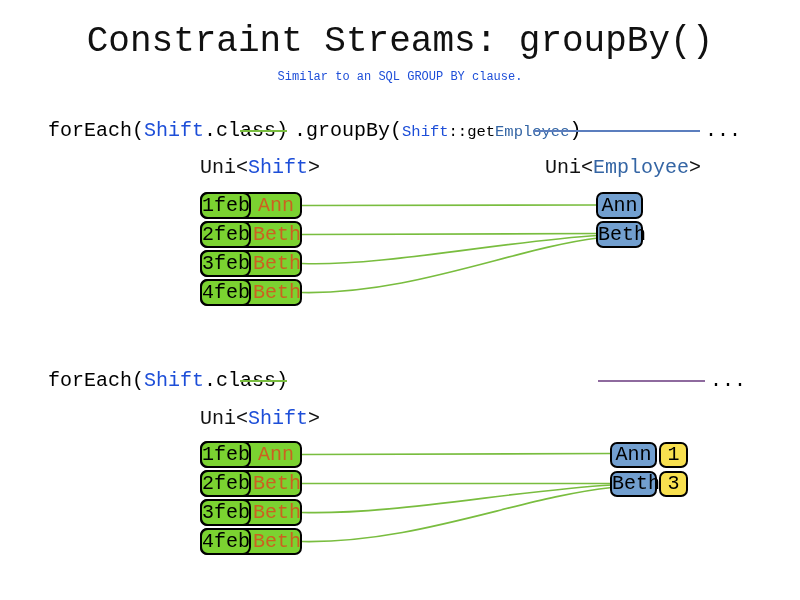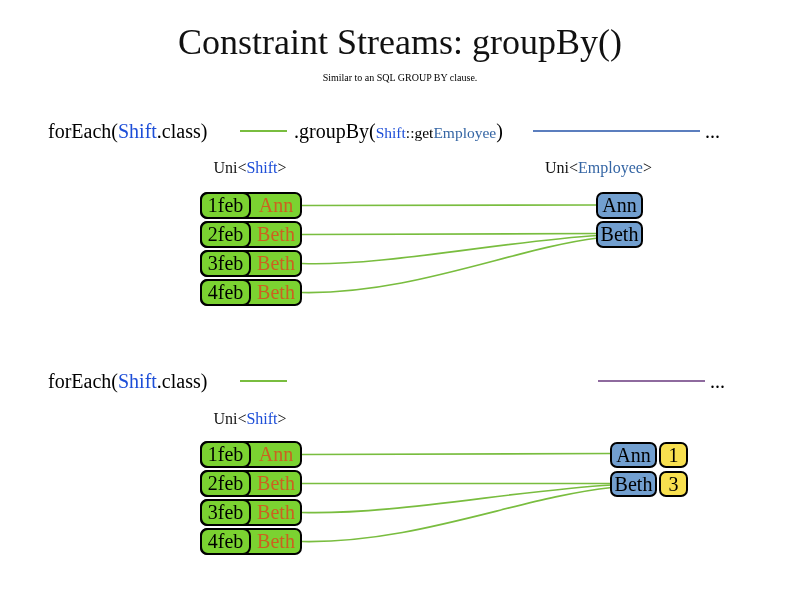--- a/index.html
+++ b/index.html
@@ -1,40 +1,40 @@
 <!DOCTYPE html>
 <html><head>
 <meta charset="utf-8">
 <style>
   html,body{margin:0;padding:0;background:#ffffff;}
   .slide{
     position:relative;width:791px;height:600px;background:#ffffff;overflow:hidden;
-    font-family:Liberation Serif, serif;color:#000;
+    font-family:Liberation Mono, monospace;color:#000;
   }
   .title{
     position:absolute;left:0;top:20px;width:800px;text-align:center;
     font-size:36px;line-height:44px;color:#111;
   }
   .subtitle{
     position:absolute;left:0;top:69px;width:800px;text-align:center;
-    font-size:10px;line-height:17px;color:#000000;
+    font-size:12px;line-height:17px;color:#1d4ed8;
   }
   
   .codeline{position:absolute;left:0;width:800px;height:26px;font-size:20px;line-height:26px;}
   .chunk{position:absolute;top:0;white-space:pre;}
   .sm{font-size:15.5px;}
   .green{color:#1d4ed8;}
   .blue{color:#3465a4;}
   .gold{color:#d4a017;}
   .hline{position:absolute;top:12px;height:0;border-top:2px solid;}
   .hline.g{border-color:#79bd3f;}
   .hline.b{border-color:#5b7ebe;}
   .hline.p{border-color:#8e6a9e;}
   
-  .typelabel{position:absolute;font-size:16px;line-height:23px;white-space:pre;color:#111;}
+  .typelabel{position:absolute;font-size:20px;line-height:23px;white-space:pre;color:#111;}
   .center100{width:100px;text-align:center;}
   
   .shift-row{
     position:absolute;width:98px;height:23px;background:#7bd231;
     border:2px solid #000;border-radius:7px;
   }
   .date-cell{
     position:absolute;left:-2px;top:-2px;width:47px;height:23px;background:#7bd231;
     border:2px solid #000;border-radius:8px;text-align:center;
     font-size:20px;line-height:23px;color:#000;

